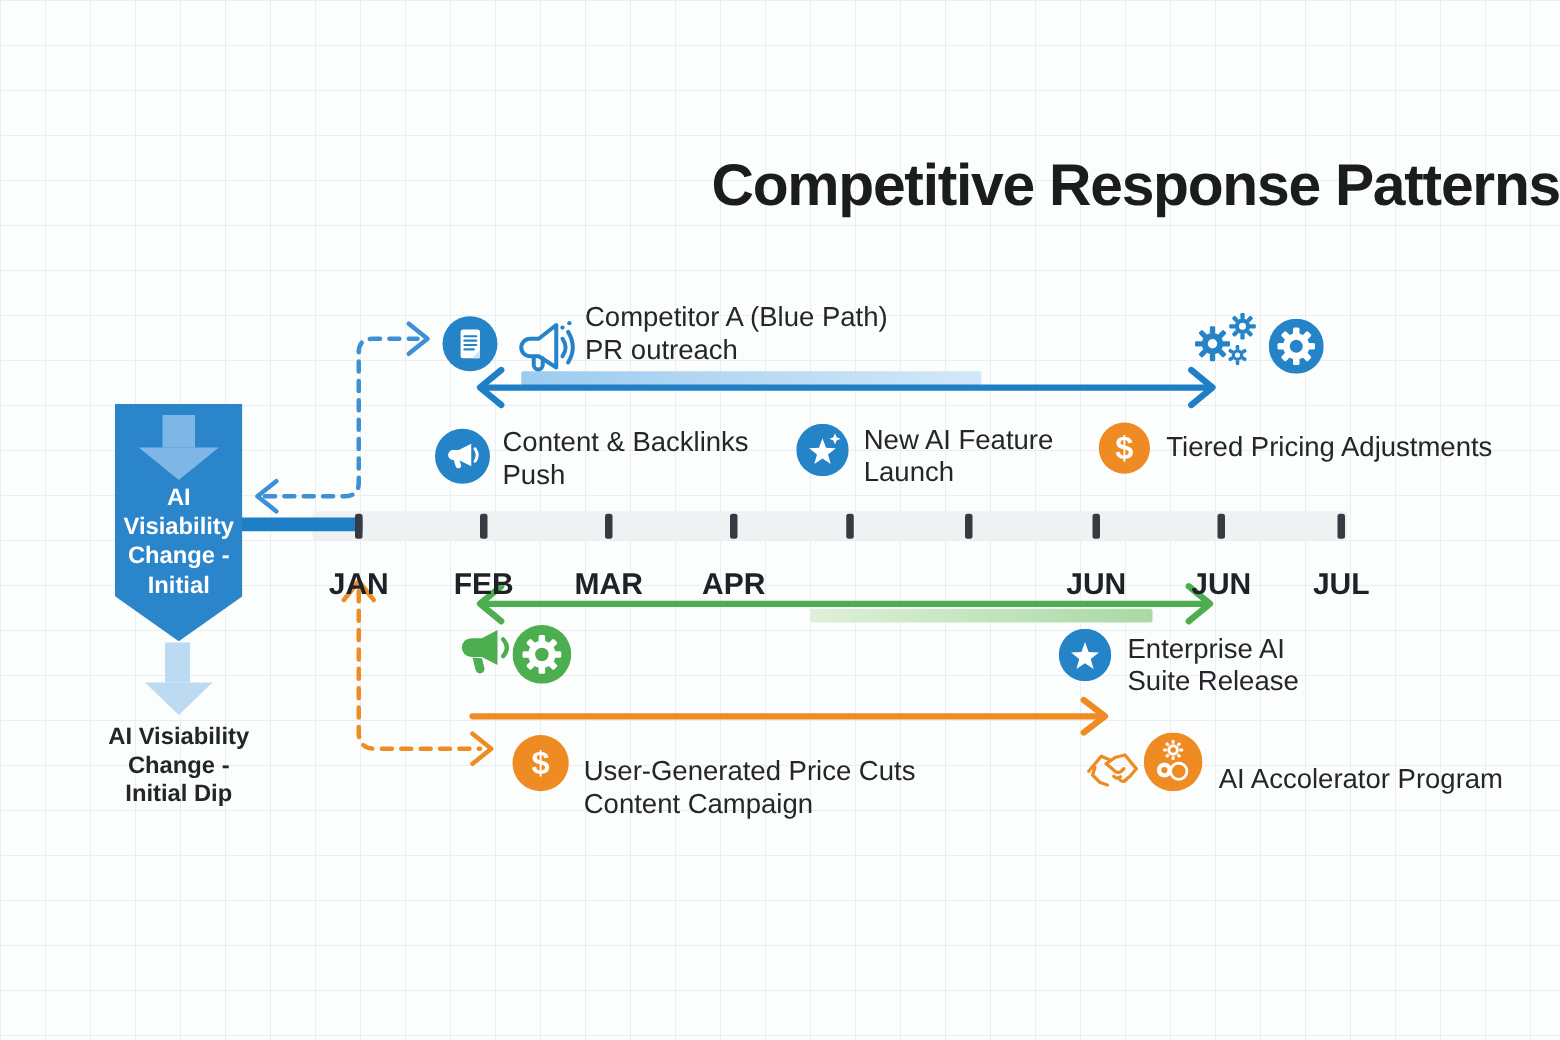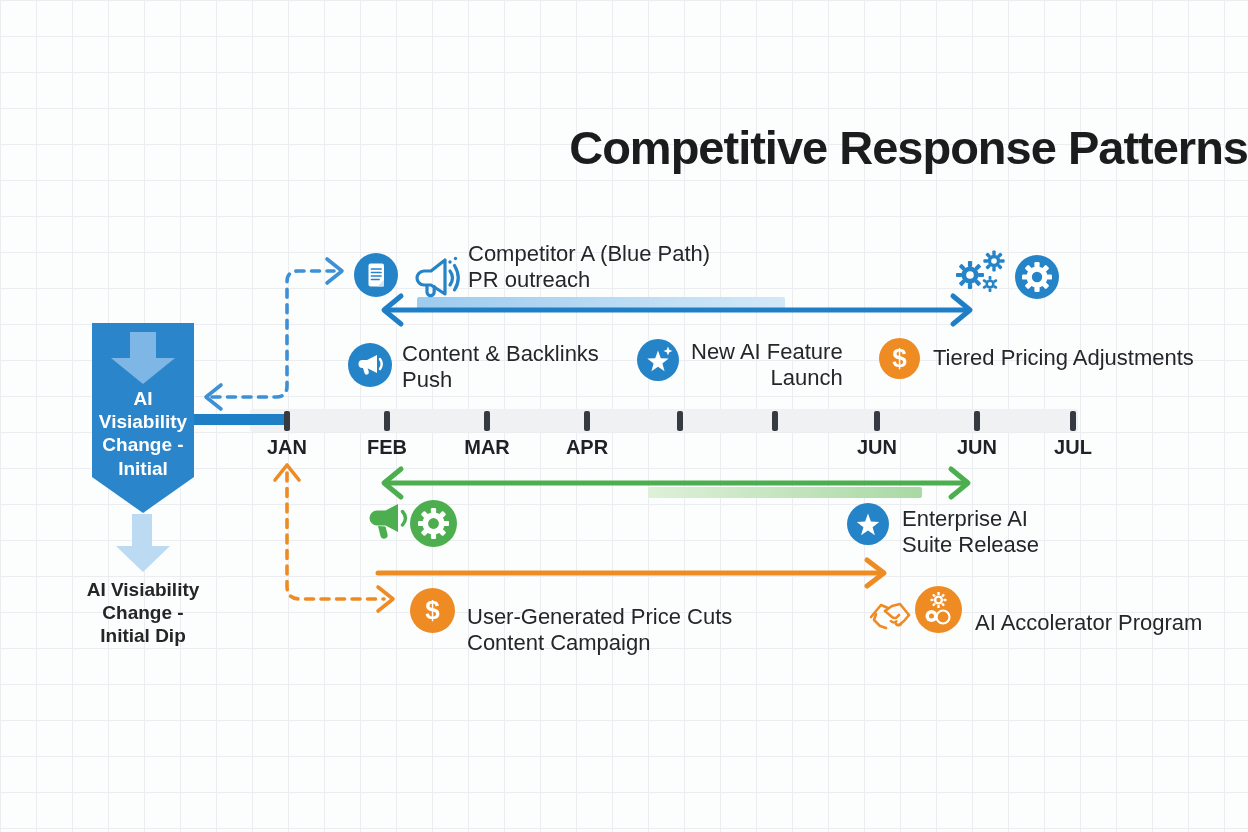--- a/index.html
+++ b/index.html
@@ -13,22 +13,22 @@
     background-size:36px 36px;
   }
   .abs{position:absolute;}
   .pre{white-space:pre-line;}
   #title{
     position:absolute;top:120px;left:0;width:100%;text-align:right;
     font-size:47px;font-weight:bold;letter-spacing:-1px;color:#1b1c1e;margin:0;
   }
   .label{font-size:22px;line-height:1.17;color:#242629;}
   .month{
-    position:absolute;top:436px;transform:translateX(-50%);
-    font-size:20px;font-weight:bold;color:#1e2126;white-space:nowrap;
+    position:absolute;top:454px;transform:translateX(-50%);
+    font-size:24px;font-weight:bold;color:#1e2126;white-space:nowrap;
   }
   .month.plain{font-weight:400;}
   
   #pentagon{
     position:absolute;left:92px;top:323px;width:102px;height:190px;
     background:#2b85cb;
     clip-path:polygon(0 0,100% 0,100% 81%,50% 100%,0 81%);
   }
   #pent-shaft{position:absolute;left:38px;top:9px;width:26px;height:26px;background:#7eb7e5;}
   #pent-head{position:absolute;left:19px;top:35px;width:0;height:0;
@@ -220,21 +220,21 @@
   <div class="abs label pre" style="left:402px;top:341px;">Content &amp; Backlinks
 Push</div>
 
   <div class="abs" style="left:637px;top:339px;">
     <svg width="42" height="42" viewBox="0 0 42 42">
       <circle cx="21" cy="21" r="21" fill="#2583c8"></circle>
       <polygon fill="#fff" points="21,11.5 23.8,19.2 31.7,19.5 25.4,24.5 27.6,32.2 21,27.7 14.4,32.2 16.6,24.5 10.3,19.5 18.2,19.2"></polygon>
       <polygon fill="#fff" points="31,7.5 32.3,10.7 35.5,12 32.3,13.3 31,16.5 29.7,13.3 26.5,12 29.7,10.7"></polygon>
     </svg>
   </div>
-  <div class="abs label pre" style="left:691px;top:339px;text-align:right;">New AI Feature
+  <div class="abs label pre" style="left:691px;top:339px;">New AI Feature
 Launch</div>
 
   <div class="abs circle" style="left:879px;top:338px;width:41px;height:41px;background:#ee8b23;">
     <span class="dollar">$</span>
   </div>
   <div class="abs label" style="left:933px;top:345px;white-space:nowrap;">Tiered Pricing Adjustments</div>
 
   <span class="month" style="left:287px;">JAN</span>
   <span class="month" style="left:387px;">FEB</span>
   <span class="month" style="left:487px;">MAR</span>

